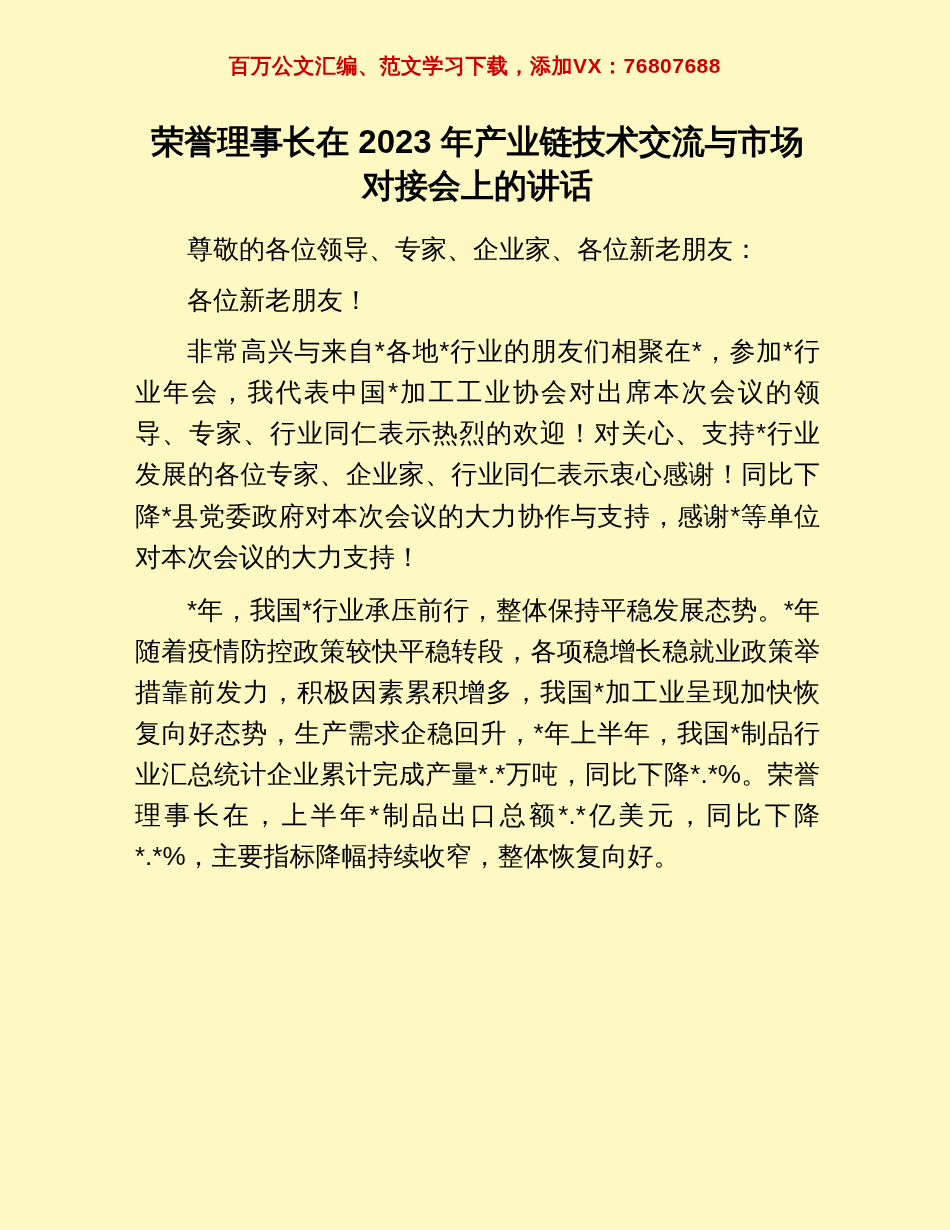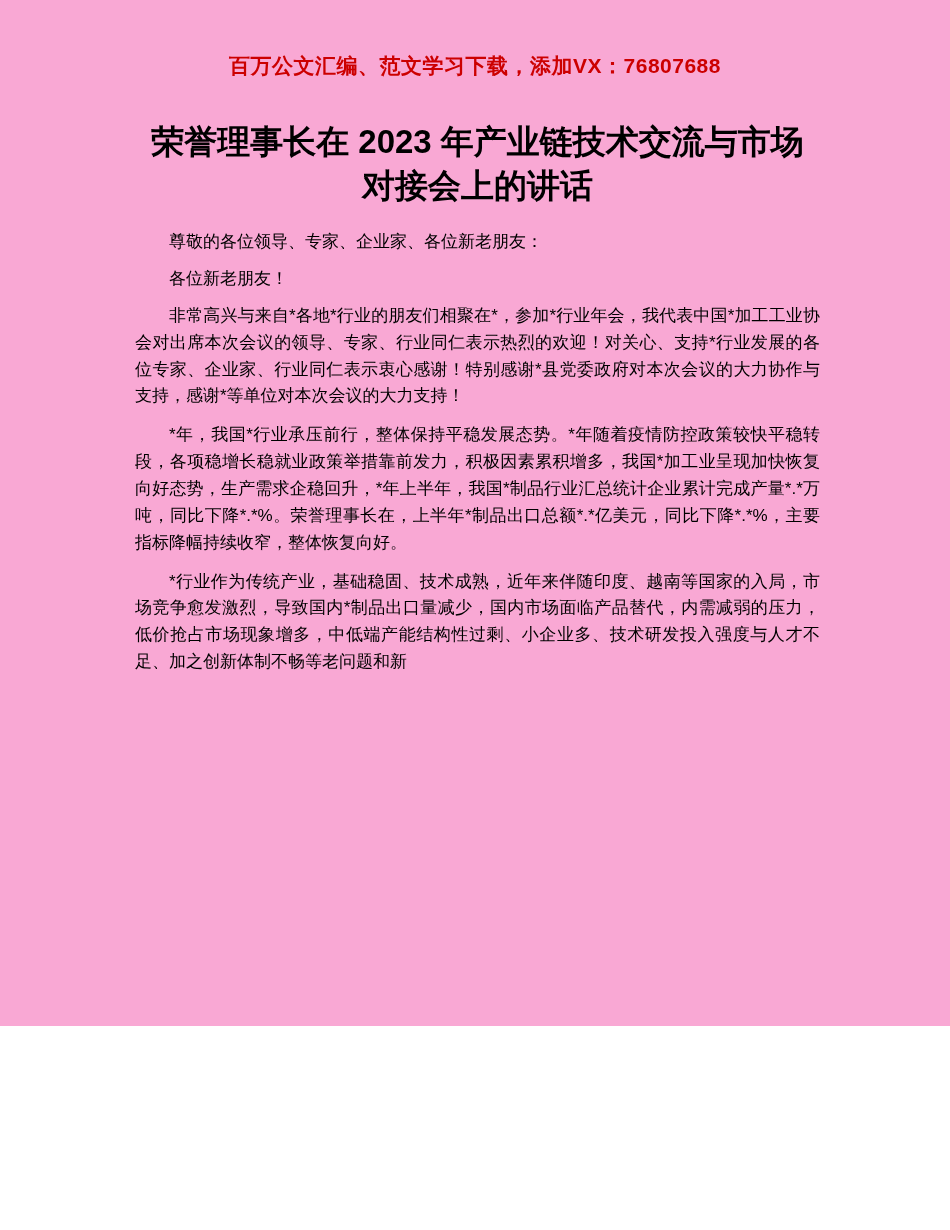--- a/index.html
+++ b/index.html
@@ -8,25 +8,25 @@
   }
   body {
     width: 950px;
     height: 1230px;
     background: #ffffff;
     font-family: "Liberation Sans", "DejaVu Sans", sans-serif;
     overflow: hidden;
   }
   .page {
     width: 950px;
-    height: 1026px;
+    height: 1230px;
     box-sizing: border-box;
     padding: 0;
     position: relative;
-    background: #f9a8d4;
+    background: #fef9c3;
   }
   .watermark {
     text-align: center;
     color: #cc0000;
     font-weight: bold;
     font-size: 21px;
     letter-spacing: 0.5px;
     padding-top: 52px;
     font-family: "Liberation Sans", "DejaVu Sans", sans-serif;
   }
@@ -38,21 +38,21 @@
     text-align: center;
     font-size: 33px;
     font-weight: bold;
     line-height: 1.32;
     color: #000000;
     margin-top: 40px;
     margin-bottom: 22px;
     letter-spacing: 0px;
   }
   .para {
-    font-size: 17px;
+    font-size: 26px;
     line-height: 1.58;
     color: #000000;
     text-align: justify;
     text-justify: inter-ideograph;
     margin: 0 0 12px 0;
     text-indent: 2em;
   }
   .para.tight {
     margin-bottom: 10px;
   }
@@ -65,20 +65,19 @@
   <div class="watermark">百万公文汇编、范文学习下载，添加VX：76807688</div>
 
   <div class="doc-body">
 
     <h1 class="doc-title">荣誉理事长在 2023 年产业链技术交流与市场对接会上的讲话</h1>
 
     <p class="para tight">尊敬的各位领导、专家、企业家、各位新老朋友：</p>
 
     <p class="para tight">各位新老朋友！</p>
 
-    <p class="para">非常高兴与来自*各地*行业的朋友们相聚在*，参加*行业年会，我代表中国*加工工业协会对出席本次会议的领导、专家、行业同仁表示热烈的欢迎！对关心、支持*行业发展的各位专家、企业家、行业同仁表示衷心感谢！特别感谢*县党委政府对本次会议的大力协作与支持，感谢*等单位对本次会议的大力支持！</p>
+    <p class="para">非常高兴与来自*各地*行业的朋友们相聚在*，参加*行业年会，我代表中国*加工工业协会对出席本次会议的领导、专家、行业同仁表示热烈的欢迎！对关心、支持*行业发展的各位专家、企业家、行业同仁表示衷心感谢！同比下降*县党委政府对本次会议的大力协作与支持，感谢*等单位对本次会议的大力支持！</p>
 
     <p class="para">*年，我国*行业承压前行，整体保持平稳发展态势。*年随着疫情防控政策较快平稳转段，各项稳增长稳就业政策举措靠前发力，积极因素累积增多，我国*加工业呈现加快恢复向好态势，生产需求企稳回升，*年上半年，我国*制品行业汇总统计企业累计完成产量*.*万吨，同比下降*.*%。荣誉理事长在，上半年*制品出口总额*.*亿美元，同比下降*.*%，主要指标降幅持续收窄，整体恢复向好。</p>
 
-    <p class="para">*行业作为传统产业，基础稳固、技术成熟，近年来伴随印度、越南等国家的入局，市场竞争愈发激烈，导致国内*制品出口量减少，国内市场面临产品替代，内需减弱的压力，低价抢占市场现象增多，中低端产能结构性过剩、小企业多、技术研发投入强度与人才不足、加之创新体制不畅等老问题和新</p>
 
   </div>
 </div>
 
 </body></html>

